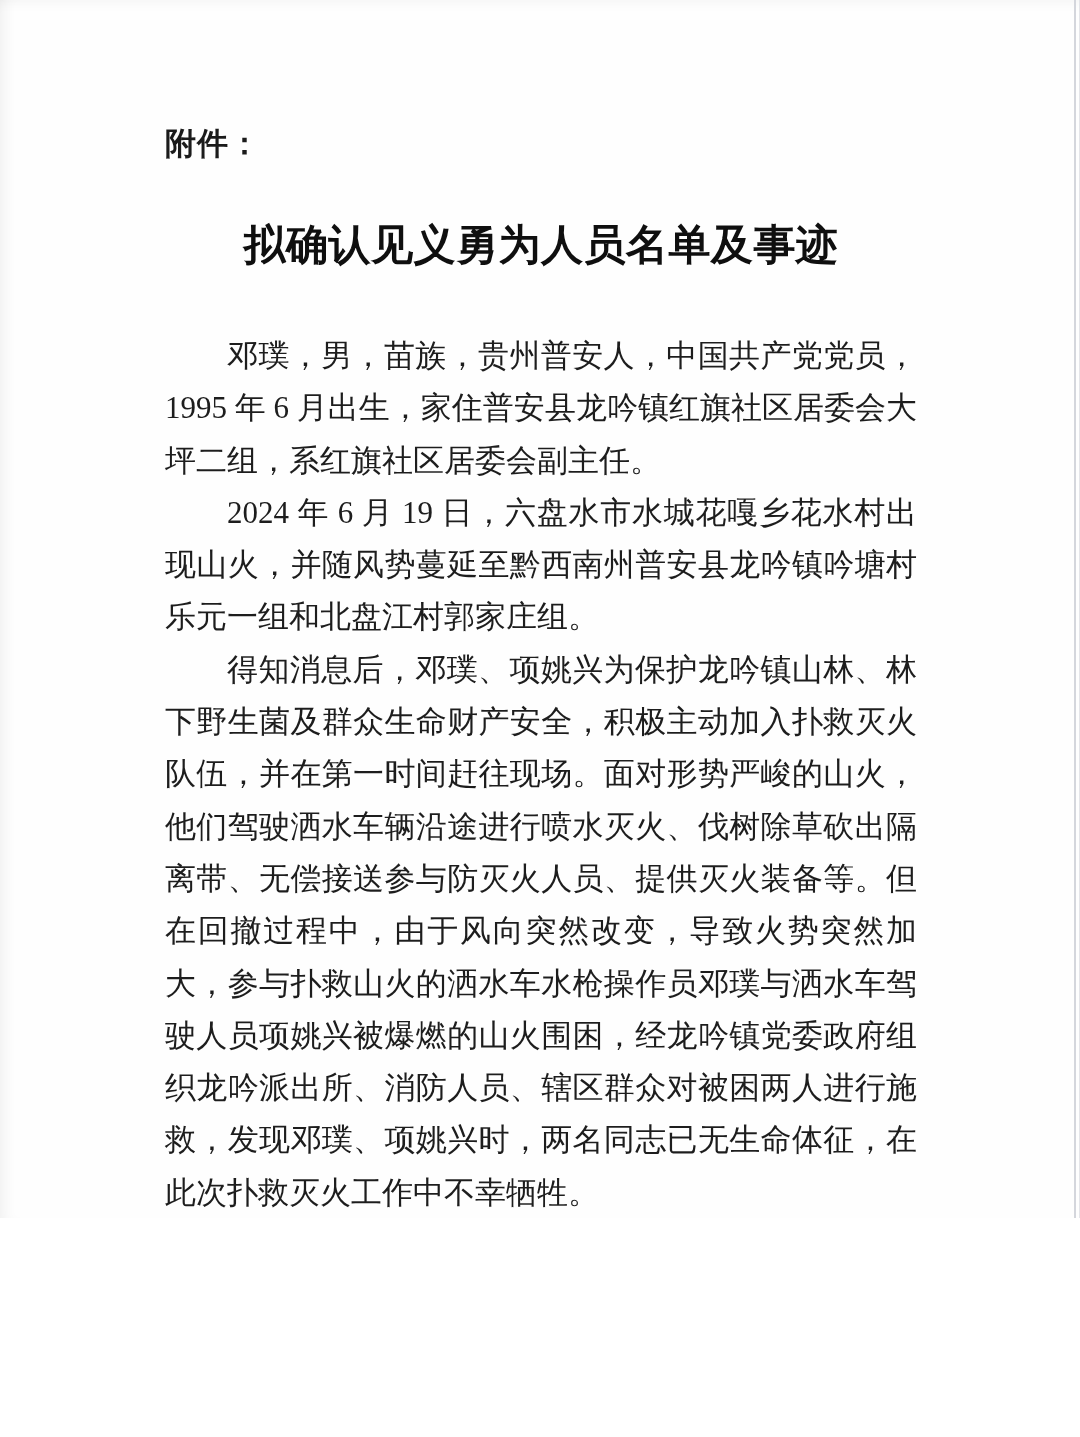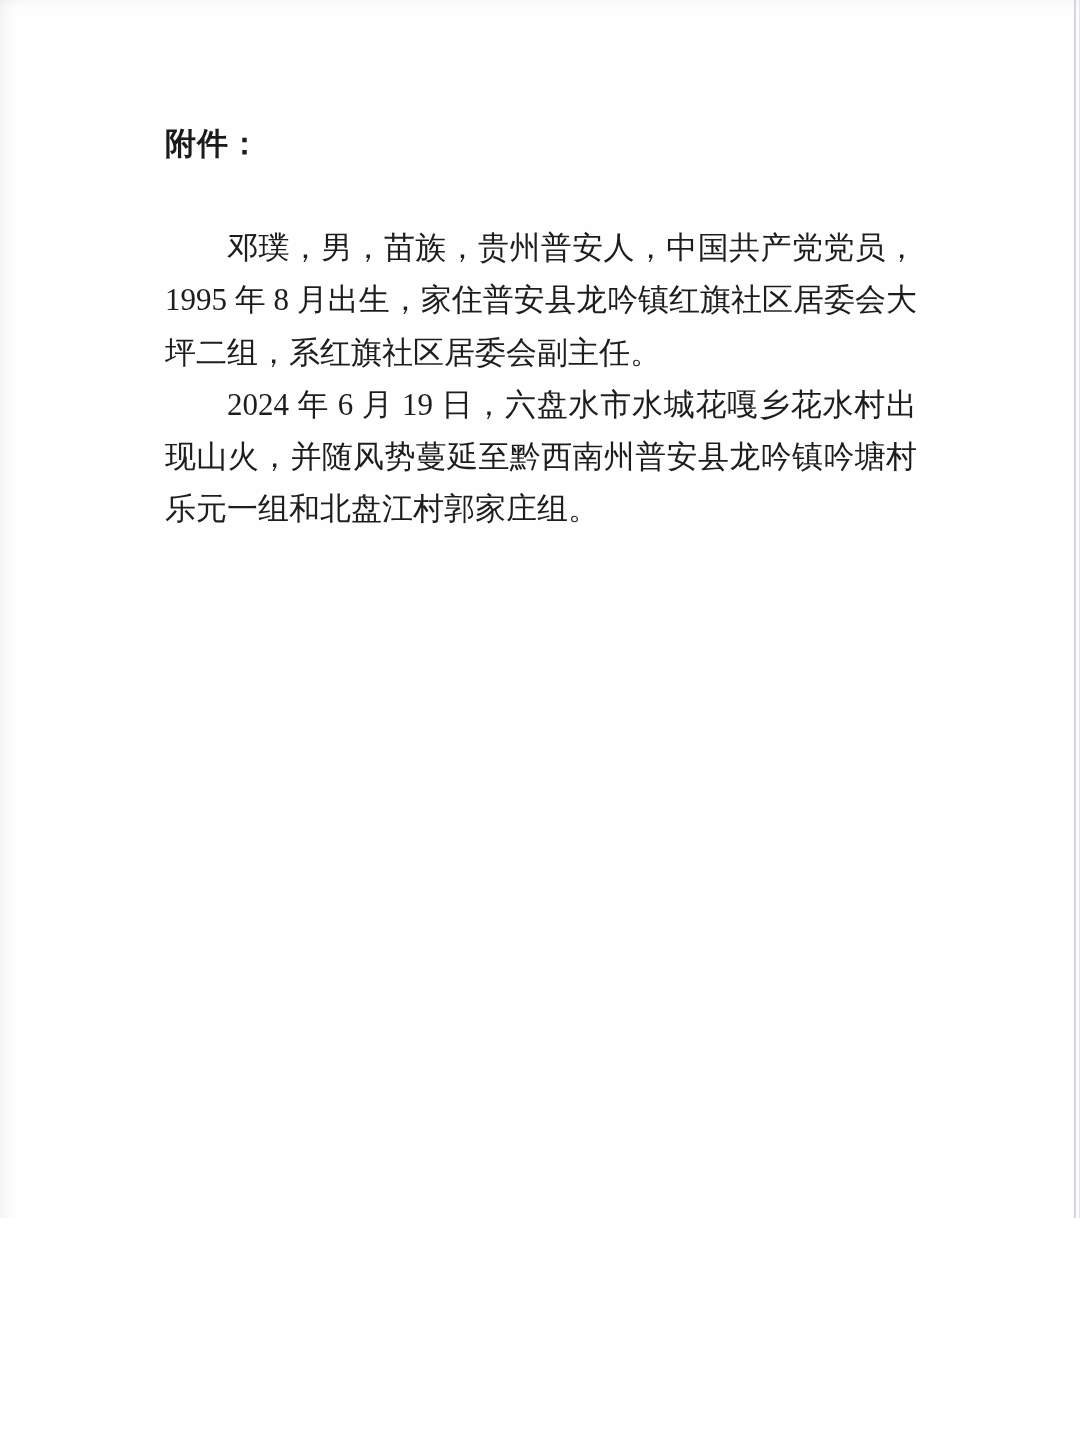--- a/index.html
+++ b/index.html
@@ -73,20 +73,22 @@
     padding: 0;
     text-indent: 2em;
   }
 </style>
 </head>
 <body>
 
 <div class="page">
   <div class="content">
     <div class="attachment-label">附件：</div>
+    <h1 class="doc-title">拟确认见义勇为人员名单及事迹</h1>
     <div class="body-text">
-      <p>邓璞，男，苗族，贵州普安人，中国共产党党员，1995 年 8 月出生，家住普安县龙吟镇红旗社区居委会大坪二组，系红旗社区居委会副主任。</p>
+      <p>邓璞，男，苗族，贵州普安人，中国共产党党员，1995 年 6 月出生，家住普安县龙吟镇红旗社区居委会大坪二组，系红旗社区居委会副主任。</p>
       <p>2024 年 6 月 19 日，六盘水市水城花嘎乡花水村出现山火，并随风势蔓延至黔西南州普安县龙吟镇吟塘村乐元一组和北盘江村郭家庄组。</p>
+      <p>得知消息后，邓璞、项姚兴为保护龙吟镇山林、林下野生菌及群众生命财产安全，积极主动加入扑救灭火队伍，并在第一时间赶往现场。面对形势严峻的山火，他们驾驶洒水车辆沿途进行喷水灭火、伐树除草砍出隔离带、无偿接送参与防灭火人员、提供灭火装备等。但在回撤过程中，由于风向突然改变，导致火势突然加大，参与扑救山火的洒水车水枪操作员邓璞与洒水车驾驶人员项姚兴被爆燃的山火围困，经龙吟镇党委政府组织龙吟派出所、消防人员、辖区群众对被困两人进行施救，发现邓璞、项姚兴时，两名同志已无生命体征，在此次扑救灭火工作中不幸牺牲。</p>
     </div>
   </div>
   <div class="right-edge-line"></div>
   <div class="right-edge-outer"></div>
 </div>
 
 </body></html>

